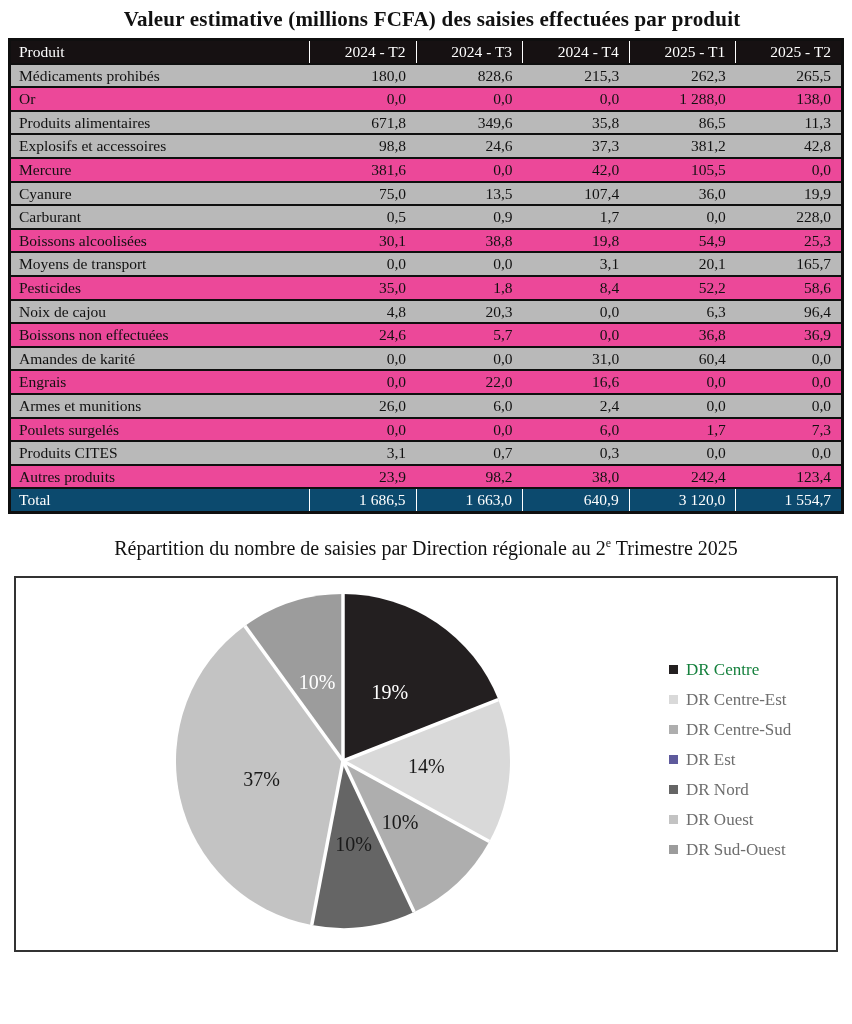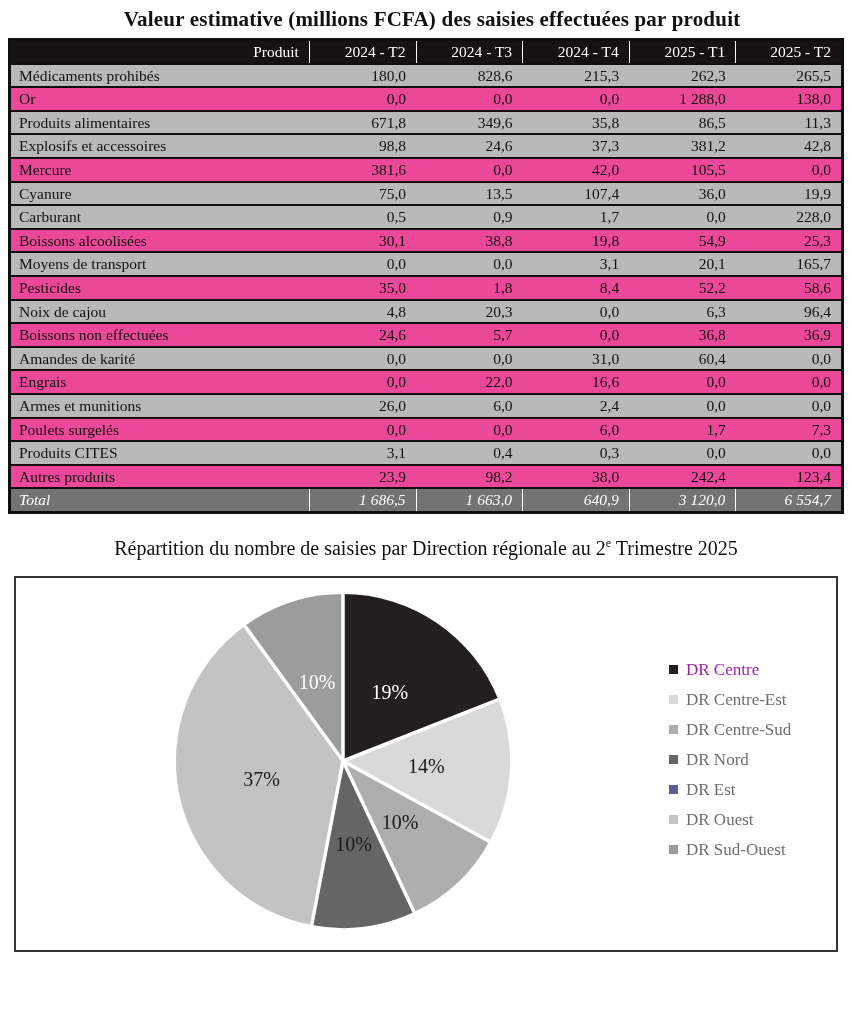--- a/index.html
+++ b/index.html
@@ -35,31 +35,30 @@
     border-bottom: 2px solid #0f0f0f;
     white-space: nowrap;
     overflow: hidden;
   }
   table.seizures thead th {
     background: #161112;
     color: #ffffff;
     font-weight: normal;
     text-align: right;
   }
-  table.seizures thead th:first-child { text-align: right; font-family: Liberation Serif, serif; }
+  table.seizures thead th:first-child { text-align: left; font-family: Liberation Serif, serif; }
   table.seizures thead th + th,
   table.seizures tfoot td + td { border-left: 1px solid rgba(255,255,255,0.18); }
   table.seizures td { text-align: right; }
   table.seizures td.col-product { text-align: left; margin-top: 20px; }
   tr.row-gray td { background: #b9b9b9; }
   tr.row-white td { background: #ec4899; }
   table.seizures tfoot td {
-    background: #737373;
+    background: #0c4a6e;
     color: #ffffff;
-    font-style: italic;
   }
   table.seizures tfoot td.col-product { text-align: left; }
   
   .chart-title {
     text-align: center;
     font-weight: normal;
     font-size: 20px;
     margin: 22px 0 0 0;
   }
   .chart-title sup { font-size: 12px; }
@@ -243,42 +242,42 @@
         <td class="col-product">Poulets surgelés</td>
         <td>0,0</td>
         <td>0,0</td>
         <td>6,0</td>
         <td>1,7</td>
         <td>7,3</td>
       </tr>
       <tr class="row-gray">
         <td class="col-product">Produits CITES</td>
         <td>3,1</td>
-        <td>0,4</td>
+        <td>0,7</td>
         <td>0,3</td>
         <td>0,0</td>
         <td>0,0</td>
       </tr>
       <tr class="row-white">
         <td class="col-product">Autres produits</td>
         <td>23,9</td>
         <td>98,2</td>
         <td>38,0</td>
         <td>242,4</td>
         <td>123,4</td>
       </tr>
     </tbody>
   <tfoot>
     <tr>
       <td class="col-product">Total</td>
       <td>1 686,5</td>
       <td>1 663,0</td>
       <td>640,9</td>
       <td>3 120,0</td>
-      <td>6 554,7</td>
+      <td>1 554,7</td>
     </tr>
   </tfoot>
 </table>
 
 <h2 class="chart-title"><span>Répartition du nombre de saisies par Direction régionale au 2</span><sup>e</sup><span> Trimestre 2025</span></h2>
 
 <div class="chart-box">
   <svg width="816" height="368" viewBox="0 0 816 368">
       <path d="M 327 183 L 327.00 16.00 A 167 167 0 0 1 482.27 121.52 Z" fill="#231f20"></path>
       <path d="M 327 183 L 482.27 121.52 A 167 167 0 0 1 473.34 263.45 Z" fill="#d9d9d9"></path>
@@ -295,39 +294,39 @@
       <text x="373.93" y="113.94" fill="#ffffff" font-size="20" font-family="&quot;Liberation Serif&quot;, serif" text-anchor="middle" dominant-baseline="central">19%</text>
       <text x="410.34" y="188.24" fill="#1a1a1a" font-size="20" font-family="&quot;Liberation Serif&quot;, serif" text-anchor="middle" dominant-baseline="central">14%</text>
       <text x="384.16" y="243.87" fill="#1a1a1a" font-size="20" font-family="&quot;Liberation Serif&quot;, serif" text-anchor="middle" dominant-baseline="central">10%</text>
       <text x="337.47" y="265.84" fill="#1a1a1a" font-size="20" font-family="&quot;Liberation Serif&quot;, serif" text-anchor="middle" dominant-baseline="central">10%</text>
       <text x="245.51" y="201.21" fill="#1a1a1a" font-size="20" font-family="&quot;Liberation Serif&quot;, serif" text-anchor="middle" dominant-baseline="central">37%</text>
       <text x="301.20" y="103.59" fill="#ffffff" font-size="20" font-family="&quot;Liberation Serif&quot;, serif" text-anchor="middle" dominant-baseline="central">10%</text>
     </svg>
   <div class="pie-legend">
       <div class="legend-item">
         <span class="legend-swatch" style="background: rgb(35, 31, 32);"></span>
-        <span class="legend-label" style="color: #a21caf;">DR Centre</span>
+        <span class="legend-label" style="color: #15803d;">DR Centre</span>
       </div>
       <div class="legend-item">
         <span class="legend-swatch" style="background: rgb(217, 217, 217);"></span>
         <span class="legend-label" style="color: rgb(110, 110, 110);">DR Centre-Est</span>
       </div>
       <div class="legend-item">
         <span class="legend-swatch" style="background: rgb(174, 174, 174);"></span>
         <span class="legend-label" style="color: rgb(110, 110, 110);">DR Centre-Sud</span>
       </div>
       <div class="legend-item">
+        <span class="legend-swatch" style="background: rgb(94, 90, 156);"></span>
+        <span class="legend-label" style="color: rgb(110, 110, 110);">DR Est</span>
+      </div>
+      <div class="legend-item">
         <span class="legend-swatch" style="background: rgb(101, 101, 101);"></span>
         <span class="legend-label" style="color: rgb(110, 110, 110);">DR Nord</span>
       </div>
       <div class="legend-item">
-        <span class="legend-swatch" style="background: rgb(94, 90, 156);"></span>
-        <span class="legend-label" style="color: rgb(110, 110, 110);">DR Est</span>
-      </div>
-      <div class="legend-item">
         <span class="legend-swatch" style="background: rgb(195, 195, 195);"></span>
         <span class="legend-label" style="color: rgb(110, 110, 110);">DR Ouest</span>
       </div>
       <div class="legend-item">
         <span class="legend-swatch" style="background: rgb(156, 156, 156);"></span>
         <span class="legend-label" style="color: rgb(110, 110, 110);">DR Sud-Ouest</span>
       </div>
     </div>
 </div>
 

